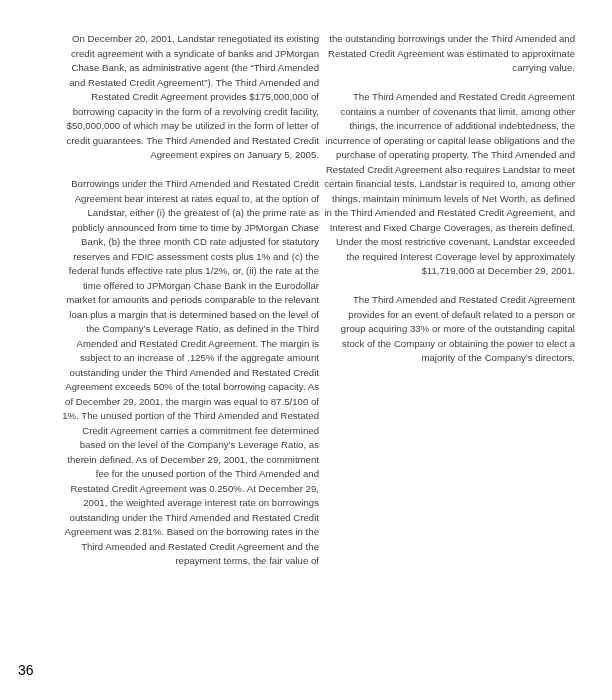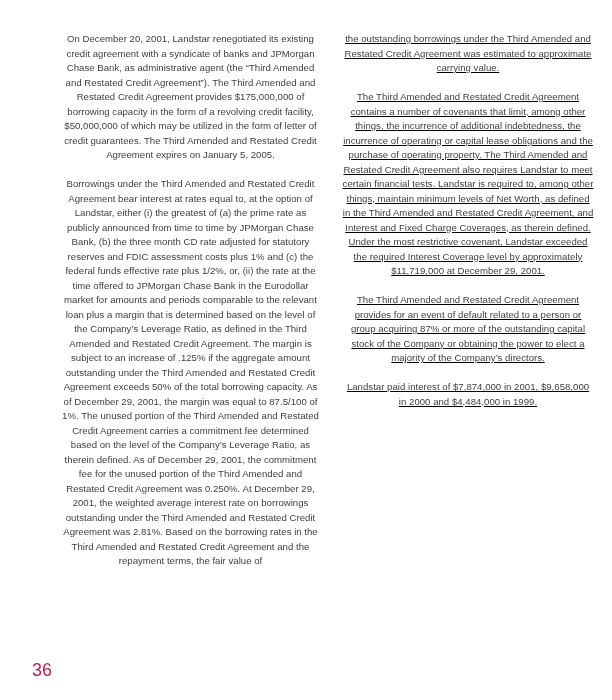--- a/index.html
+++ b/index.html
@@ -12,50 +12,49 @@
     position: relative;
     width: 612px; height: 700px;
     background: #ffffff;
     overflow: hidden;
   }
   .column {
     position: absolute;
     top: 32px;
   }
   .column.left  { left: 62px;  width: 257px; }
-  .column.right { left: 342px; width: 252px; text-decoration: underline; }
+  .column.right { left: 323px; width: 252px; }
   .column p {
     font-size: 9.6px;
     line-height: 14.5px;
     color: #3e3e3e;
     letter-spacing: 0.02px;
     margin-bottom: 14.5px;
-    text-align: center;
+    text-align: right;
   }
   .page-number {
     position: absolute;
-    left: 32px;
+    left: 18px;
     top: 663px;
-    font-size: 18px;
+    font-size: 14px;
     line-height: 15px;
-    color: #be185d;
+    color: #000000;
   }
 </style>
 </head>
 <body>
 
 <div class="page">
 
   <div class="column left">
     <p>On December 20, 2001, Landstar renegotiated its existing credit agreement with a syndicate of banks and JPMorgan Chase Bank, as administrative agent (the “Third Amended and Restated Credit Agreement”). The Third Amended and Restated Credit Agreement provides $175,000,000 of borrowing capacity in the form of a revolving credit facility, $50,000,000 of which may be utilized in the form of letter of credit guarantees. The Third Amended and Restated Credit Agreement expires on January 5, 2005.</p>
     <p>Borrowings under the Third Amended and Restated Credit Agreement bear interest at rates equal to, at the option of Landstar, either (i) the greatest of (a) the prime rate as publicly announced from time to time by JPMorgan Chase Bank, (b) the three month CD rate adjusted for statutory reserves and FDIC assessment costs plus 1% and (c) the federal funds effective rate plus 1/2%, or, (ii) the rate at the time offered to JPMorgan Chase Bank in the Eurodollar market for amounts and periods comparable to the relevant loan plus a margin that is determined based on the level of the Company’s Leverage Ratio, as defined in the Third Amended and Restated Credit Agreement. The margin is subject to an increase of .125% if the aggregate amount outstanding under the Third Amended and Restated Credit Agreement exceeds 50% of the total borrowing capacity. As of December 29, 2001, the margin was equal to 87.5/100 of 1%. The unused portion of the Third Amended and Restated Credit Agreement carries a commitment fee determined based on the level of the Company’s Leverage Ratio, as therein defined. As of December 29, 2001, the commitment fee for the unused portion of the Third Amended and Restated Credit Agreement was 0.250%. At December 29, 2001, the weighted average interest rate on borrowings outstanding under the Third Amended and Restated Credit Agreement was 2.81%. Based on the borrowing rates in the Third Amended and Restated Credit Agreement and the repayment terms, the fair value of</p>
   </div>
 
   <div class="column right">
     <p>the outstanding borrowings under the Third Amended and Restated Credit Agreement was estimated to approximate carrying value.</p>
     <p>The Third Amended and Restated Credit Agreement contains a number of covenants that limit, among other things, the incurrence of additional indebtedness, the incurrence of operating or capital lease obligations and the purchase of operating property. The Third Amended and Restated Credit Agreement also requires Landstar to meet certain financial tests. Landstar is required to, among other things, maintain minimum levels of Net Worth, as defined in the Third Amended and Restated Credit Agreement, and Interest and Fixed Charge Coverages, as therein defined. Under the most restrictive covenant, Landstar exceeded the required Interest Coverage level by approximately $11,719,000 at December 29, 2001.</p>
-    <p>The Third Amended and Restated Credit Agreement provides for an event of default related to a person or group acquiring 87% or more of the outstanding capital stock of the Company or obtaining the power to elect a majority of the Company’s directors.</p>
-    <p>Landstar paid interest of $7,874,000 in 2001, $9,658,000 in 2000 and $4,484,000 in 1999.</p>
+    <p>The Third Amended and Restated Credit Agreement provides for an event of default related to a person or group acquiring 33% or more of the outstanding capital stock of the Company or obtaining the power to elect a majority of the Company’s directors.</p>
   </div>
 
   <div class="page-number">36</div>
 
 </div>
 
 </body></html>

